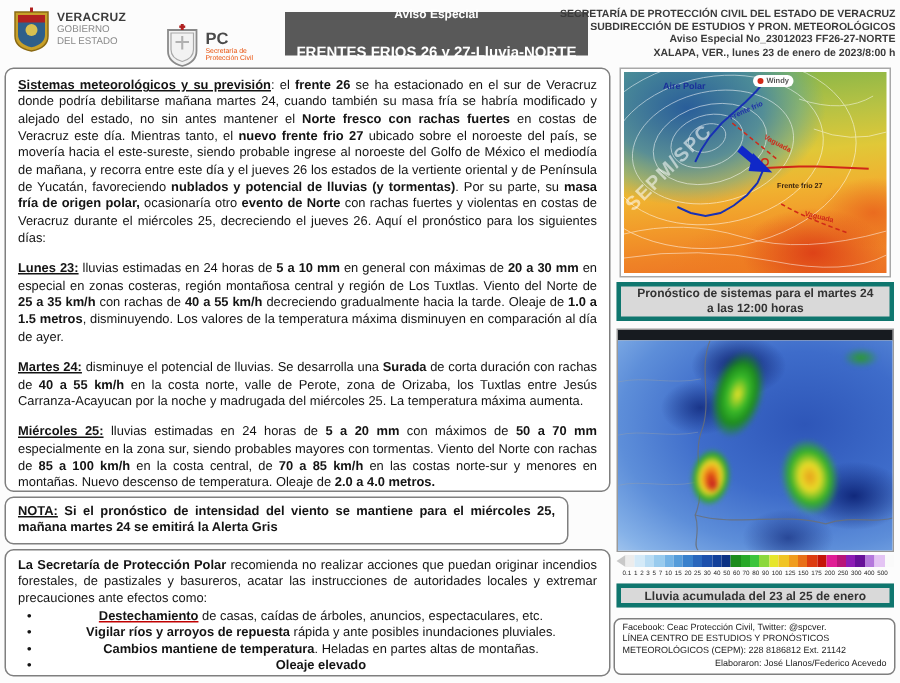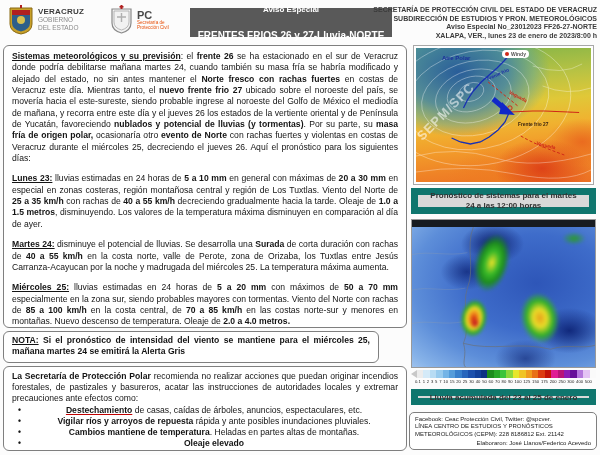--- a/index.html
+++ b/index.html
@@ -1,21 +1,21 @@
 <!DOCTYPE html>
 <html><head>
 <meta charset="utf-8">
 <style>
   html,body{margin:0;padding:0;}
   #page{position:relative;width:600px;height:455px;background:#fcfcfc;font-family:"Liberation Sans",sans-serif;overflow:hidden;}
 
   
   .logo{position:absolute;display:flex;align-items:center;gap:4px;}
   #logo-ver{left:8px;top:5px;}
-  #logo-pc{left:110px;top:5px;}
+  #logo-pc{left:110px;top:16px;}
   .logo-text{display:flex;flex-direction:column;line-height:8px;}
   .logo-title{font-size:8px;font-weight:700;color:#3c3c3c;letter-spacing:.2px;}
   .logo-sub{font-size:6.5px;color:#8a8a8a;}
   .pc-title{font-size:11px;font-weight:700;color:#4a4a4a;line-height:10px;}
   .pc-sub{font-size:4.6px;color:#e8500a;line-height:5.2px;width:42px;}
   #banner{position:absolute;left:190px;top:8px;width:202px;height:29px;background:#595959;color:#fff;
           display:flex;flex-direction:column;align-items:center;justify-content:center;text-align:center;gap:16px;}
   #banner .b1{font-size:8px;font-weight:700;}
   #banner .b2{font-size:10px;font-weight:700;}
   #hdr-right{position:absolute;right:3px;top:6px;text-align:right;font-size:7px;font-weight:700;color:#3b3b3b;line-height:8.6px;}
@@ -45,21 +45,21 @@
   #lbl-aire{left:26px;top:7px;font-size:6px;color:#1a2f9a;}
   #lbl-ff{left:70px;top:24px;font-size:4.8px;color:#2030a8;transform:rotate(-24deg);}
   #lbl-vag1{left:92px;top:46px;font-size:4.8px;color:#d02818;transform:rotate(28deg);}
   #lbl-ff27{left:102px;top:74px;font-size:4.8px;color:#3a2410;}
   #lbl-vag2{left:120px;top:95px;font-size:4.8px;color:#d02818;transform:rotate(14deg);}
   #watermark{left:-8px;top:56px;font-size:13px;letter-spacing:1px;color:rgba(255,255,255,.55);transform:rotate(-45deg);}
   #windy-badge{position:absolute;left:86px;top:2px;background:#fff;border-radius:6px;padding:0 3px;display:flex;align-items:center;gap:2px;height:8px;}
   #windy-dot{width:4px;height:4px;border-radius:50%;background:#d02818;}
   #windy-badge span{font-size:5px;color:#555;font-weight:700;}
 
-  .cap{position:absolute;left:411px;width:185px;background:#d9d9d9;border:7px solid #0f766e;box-sizing:border-box;
+  .cap{position:absolute;left:411px;width:185px;background:#d9d9d9;border:3px solid #0f766e;box-sizing:border-box;
        display:flex;align-items:center;justify-content:center;text-align:center;font-weight:700;color:#333;}
   #cap1{top:188px;height:26px;font-size:8px;line-height:9.6px;padding:0 10px;}
   #cap2{top:389px;height:16px;font-size:8px;}
 
   #map2{position:absolute;left:411px;top:219px;width:185px;height:149px;border:1px solid #999;box-sizing:border-box;display:flex;flex-direction:column;background:#fff;}
   #map2-topbar{height:7px;background:#171b20;}
   #map2-map{position:relative;flex:1;overflow:hidden;
     background:
       radial-gradient(24% 20% at 44% 12%, rgba(8,24,100,.9) 0%, rgba(8,24,100,0) 72%),
       radial-gradient(20% 18% at 30% 32%, rgba(10,30,110,.7) 0%, rgba(10,30,110,0) 72%),

